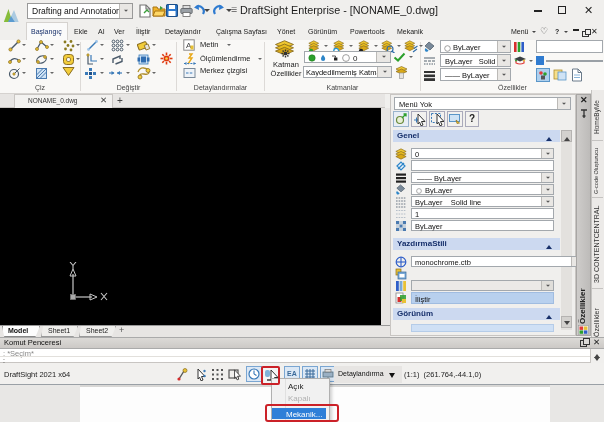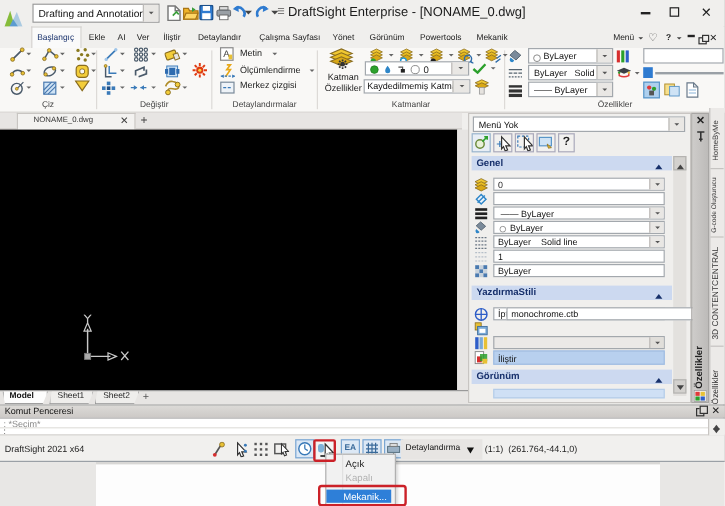--- a/index.html
+++ b/index.html
@@ -552,21 +552,21 @@
 </svg>
 <div class="combo" style="left:411px;top:256px;width:143px;height:11px;">
     <span class="tx" style="left:3px;">İptal</span>
     <span class="dd" style="width:11px;"></span>
   </div>
 <svg class="ic" style="left:395px;top:268px" width="12" height="12" viewBox="0 0 12 12">
  <rect x="1" y="1" width="5" height="6" fill="#e8c135" stroke="#8a6d1f" stroke-width="0.7"></rect>
  <rect x="3" y="4" width="8" height="7" fill="#7aaad8" stroke="#3a6a9a" stroke-width="0.7"></rect>
  <rect x="4.5" y="6" width="5" height="3.4" fill="#fff"></rect>
 </svg>
-<div class="combo" style="left:411px;top:256px;width:173px;height:11px;margin-left:11px;">
+<div class="combo" style="left:411px;top:256px;width:173px;height:11px;">
     <span class="tx" style="left:3px;">monochrome.ctb</span>
     <span class="dd" style="width:11px;"></span>
   </div>
 <svg class="ic" style="left:395px;top:280px" width="12" height="12" viewBox="0 0 12 12">
  <rect x="1" y="1" width="2.8" height="10" fill="#2e5ec8"></rect>
     <rect x="4.6" y="1" width="2.8" height="10" fill="#7aaad8"></rect>
     <rect x="8.2" y="1" width="2.8" height="10" fill="#e8c135"></rect>
 </svg>
 <div class="combo" style="left:411px;top:280px;width:143px;height:11px;background:#ebe9e7;">
     <span class="dd" style="width:11px;background:#e0deda;"></span>

